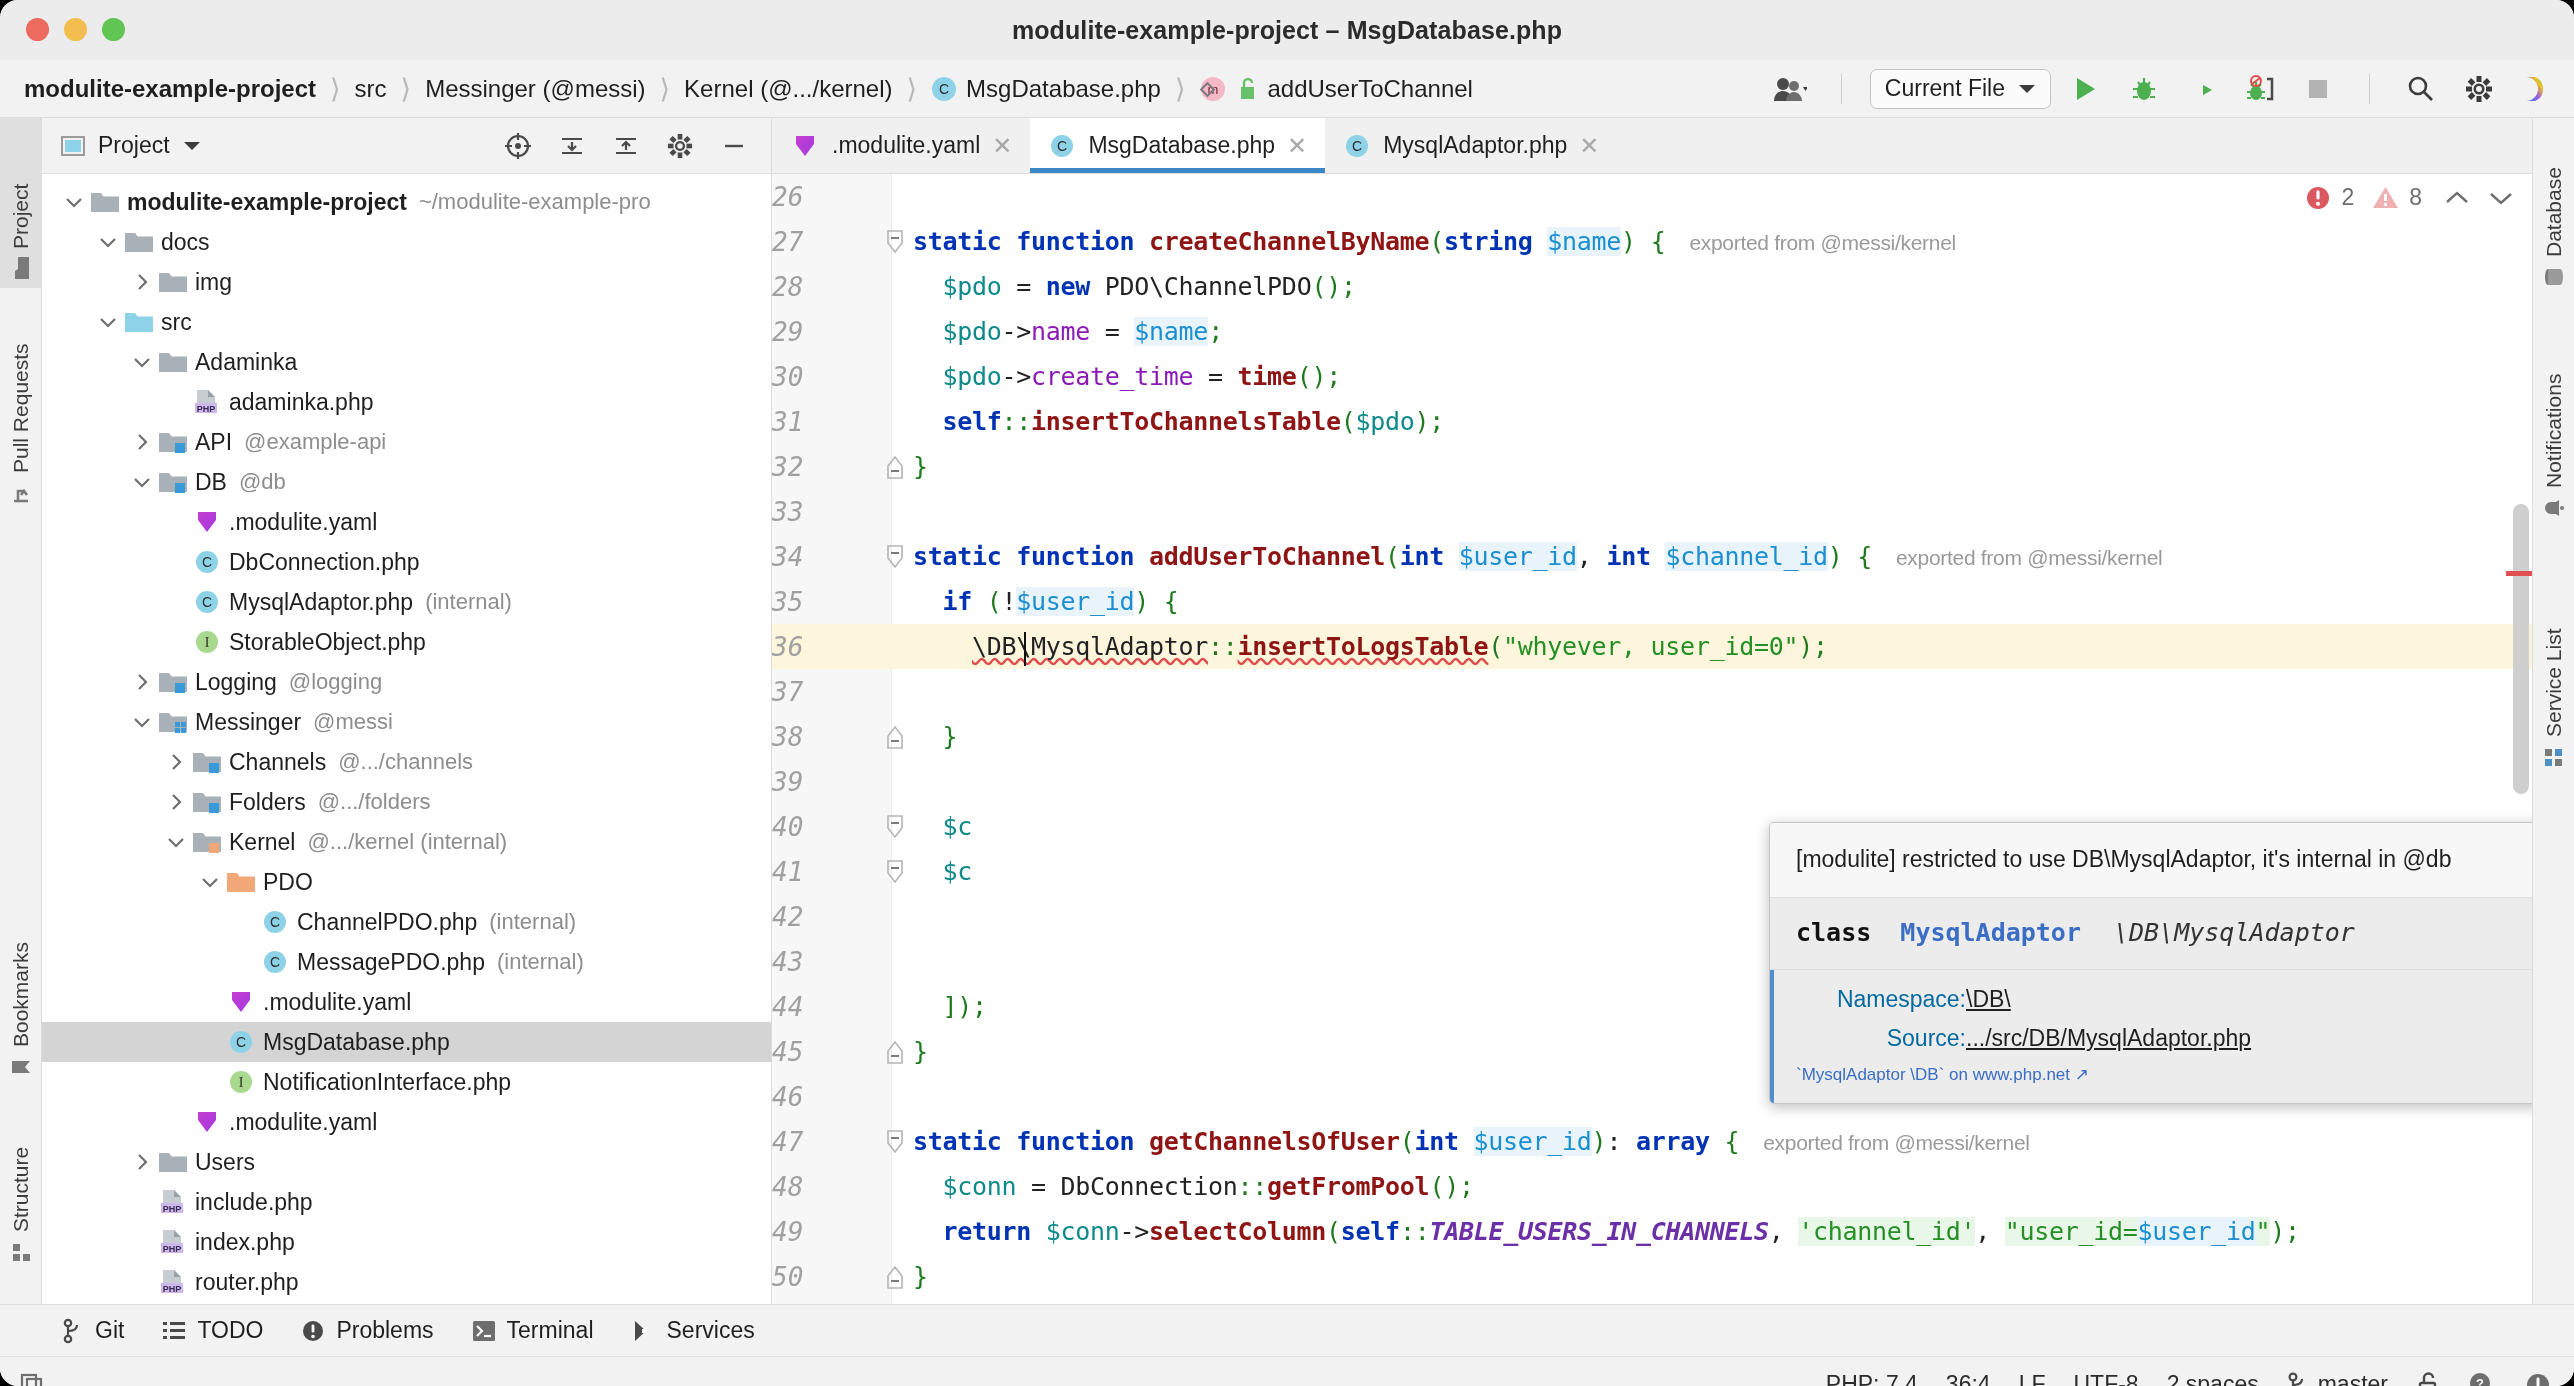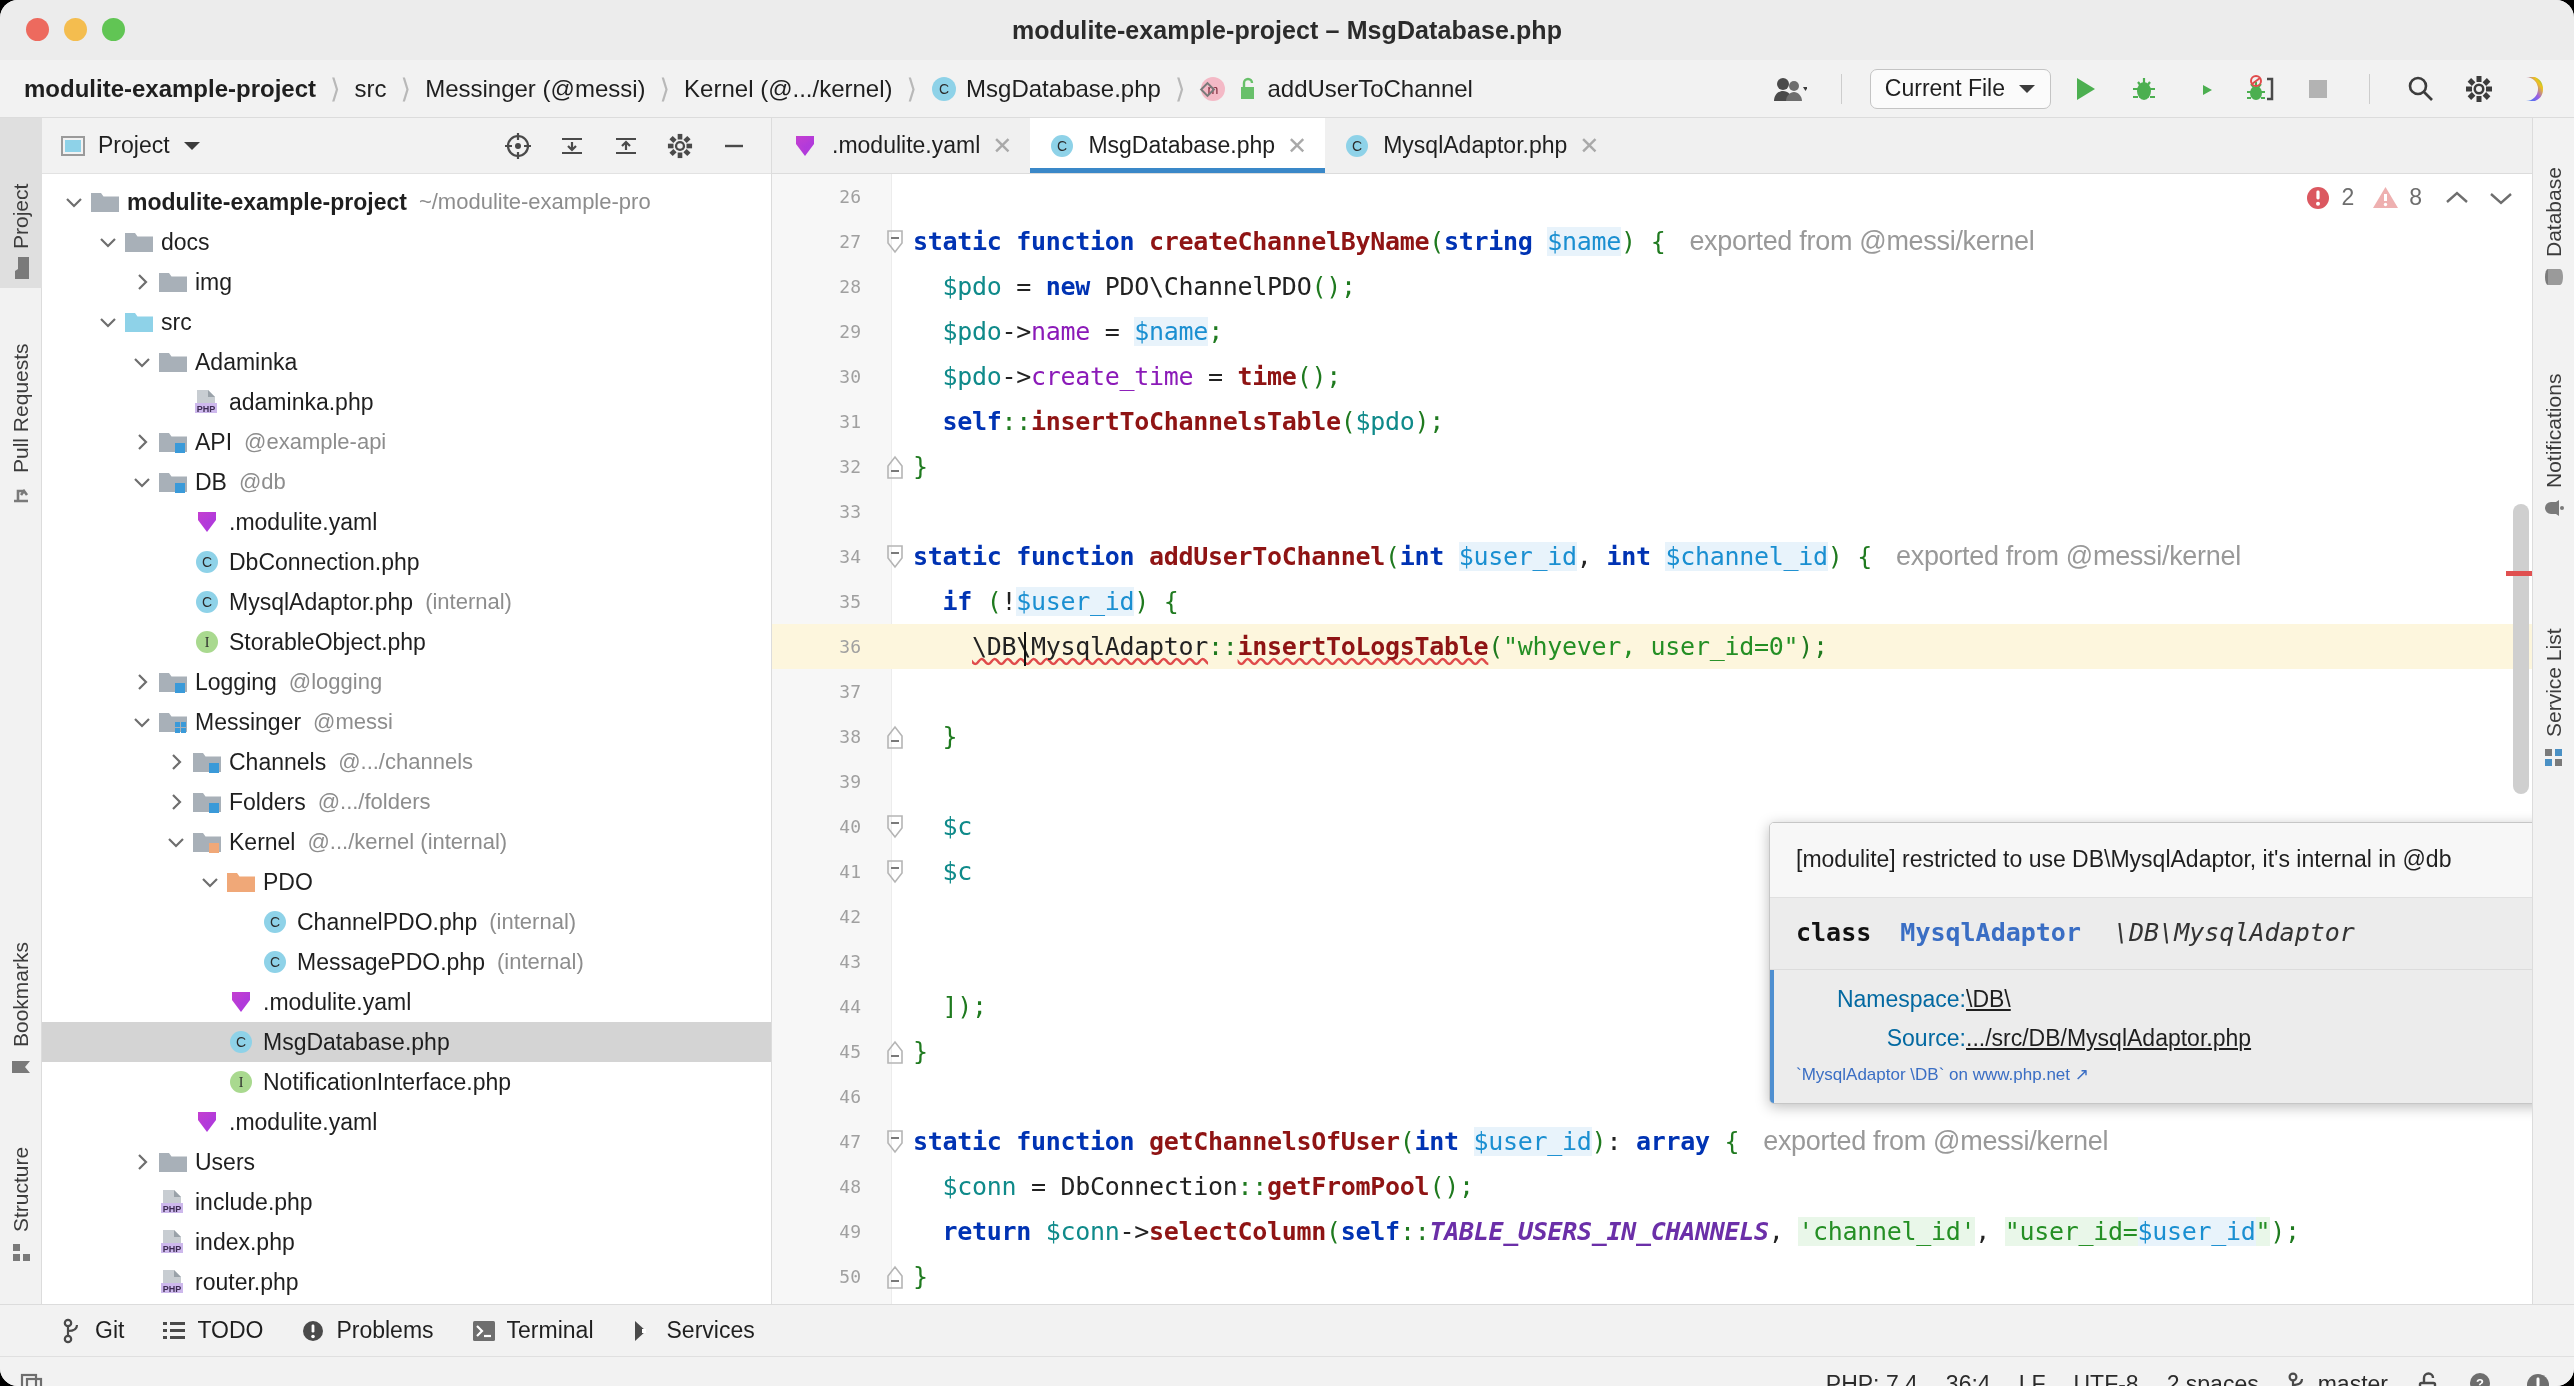--- a/index.html
+++ b/index.html
@@ -108,39 +108,39 @@
   .tabclose { color: #a9a9a9; font-size: 24px; }
   .code-area { flex: 1; position: relative; overflow: hidden; background: #fff; }
   .gutter {
     position: absolute; left: 0; top: 0; bottom: 0; width: 120px; background: #f7f7f7;
     border-right: 1px solid #ececec;
   }
   .code-lines { position: absolute; left: 0; top: 0; right: 0; bottom: 0; }
   .cline { position: relative; height: 45px; display: flex; align-items: center; }
   .cline.hl { background: #fdf6dd; }
   .lnum {
-    width: 105px; text-align: right; padding-right: 16px; color: #a0a0a0;
-    font-family: "DejaVu Sans Mono", monospace; font-size: 18px; flex: 0 0 105px;
+    width: 105px; padding-right: 16px; color: #a0a0a0;
+    font-family: "DejaVu Sans Mono", monospace; font-size: 26px; flex: 0 0 105px; font-style: italic;
   }
   .fold { width: 36px; flex: 0 0 36px; display: flex; align-items: center; justify-content: center; }
   .ctext {
     font-family: "DejaVu Sans Mono", monospace; font-size: 25px;
     white-space: pre; letter-spacing: -0.3px;
   }
   .k  { color: #0033b3; font-weight: 700; }      
   .fn { color: #8f1414; font-weight: 700; }                        
   .vhl{ color: #1a8fd1; background: #e8f3fb; }   
   .op { color: #1f7a1f; }                        
   .pl { color: #222; }                           
   .prop { color: #8b1ab8; }                      
   .str { color: #248f24; }                       
   .strbg { color: #248f24; background: #e9f7e9; margin-top: 47px; }
   .const { color: #6b2fa8; font-style: italic; font-weight: 700; }
   .teal { color: #0f8a8a; }
-  .hint { color: #999999; font-size: 27px; font-family: "Liberation Sans", sans-serif; margin-left: 24px; }
+  .hint { color: #999999; font-size: 21px; font-family: "Liberation Sans", sans-serif; margin-left: 24px; }
   .err-underline { text-decoration: underline wavy #e04b4b; text-decoration-skip-ink: none; }
 
   .bulb {
     position: absolute; left: 122px; width: 30px; height: 30px;
   }
   .bulb .glass { width: 22px; height: 22px; border-radius: 50%; background: #f5a623; margin: 0 auto;}
   .bulb .base { width: 14px; height: 3px; background: #b8b8b8; margin: 3px auto 0; }
   .bulb .base2 { width: 14px; height: 3px; background: #b8b8b8; margin: 2px auto 0; }
 
   .caret { position: absolute; width: 2px; background: #111; }

